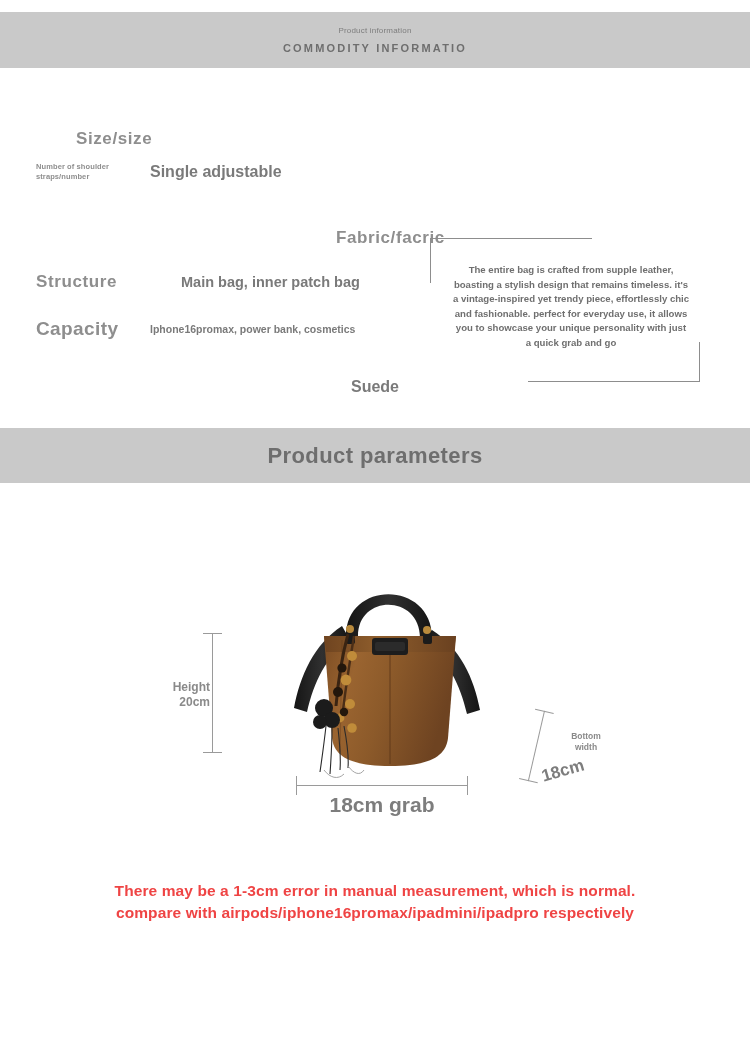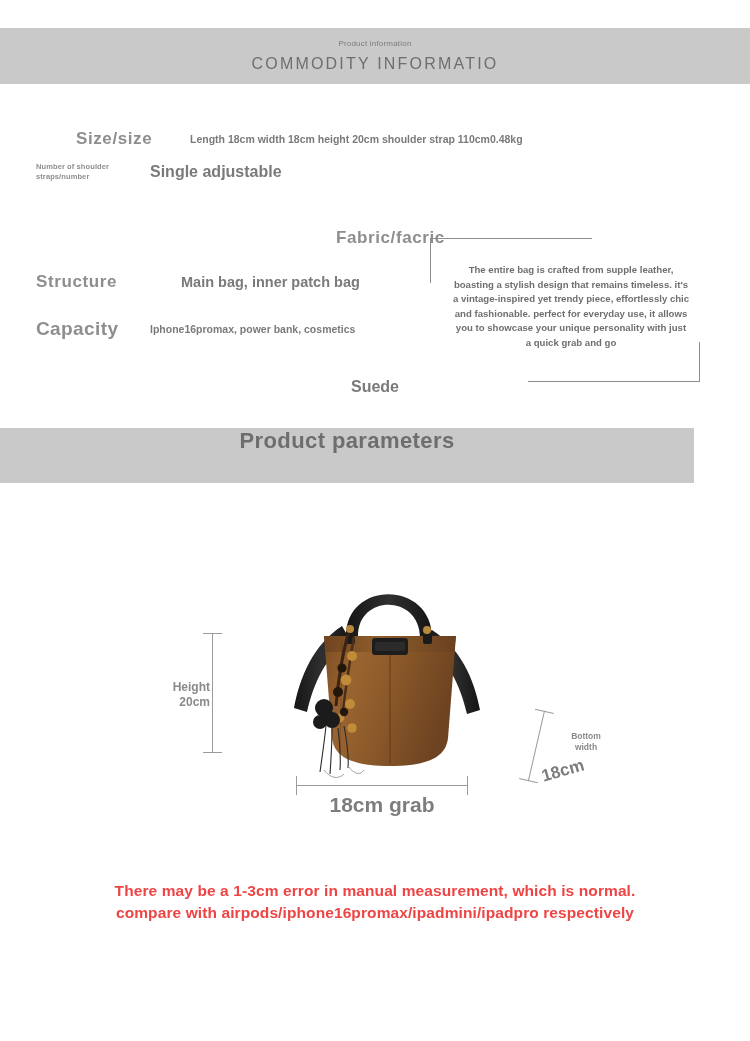--- a/index.html
+++ b/index.html
@@ -16,38 +16,38 @@
     position: relative;
     width: 750px;
     height: 1041px;
     background: #ffffff;
   }
 
   
   .banner-top {
     position: absolute;
     left: 0;
-    top: 28px;
+    top: 12px;
     width: 750px;
     height: 56px;
     background: #c9c9c9;
     display: flex;
     flex-direction: column;
     align-items: center;
     justify-content: center;
   }
   .banner-top-sub {
     font-size: 8px;
     color: #7d7d7d;
     letter-spacing: 0.2px;
     margin-bottom: 7px;
   }
   .banner-top-main {
-    font-size: 16px;
-    font-weight: normal;
+    font-size: 11px;
+    font-weight: bold;
     color: #6e6e6e;
     letter-spacing: 2.2px;
   }
 
   
   .spec-table {
     position: absolute;
     left: 0;
     top: 100px;
     width: 750px;
@@ -117,24 +117,25 @@
     font-weight: bold;
     line-height: 1.52;
     color: #6f6f6f;
   }
 
   
   .banner-params {
     position: absolute;
     left: 0;
     top: 428px;
-    width: 694px;
+    width: 750px;
     height: 55px;
     background: #c9c9c9;
     display: flex;
+    align-items: center;
     justify-content: center;
   }
   .banner-params-text {
     font-size: 22px;
     font-weight: bold;
     color: #6e6e6e;
     letter-spacing: 0.4px;
   }
 
   
@@ -292,21 +293,20 @@
 
   <div class="banner-top">
     <div class="banner-top-sub">Product information</div>
     <div class="banner-top-main">COMMODITY INFORMATIO</div>
   </div>
 
   <div class="spec-table">
 
     <div class="spec-row r0">
       <div class="spec-label lbl-lg">Size/size</div>
-      <div class="spec-value val-sm">Length 18cm width 18cm height 20cm shoulder strap 110cm0.48kg</div>
     </div>
 
     <div class="spec-row r1">
       <div class="spec-label lbl-sm">Number of shoulder straps/number</div>
       <div class="spec-value val-lg">Single adjustable</div>
     </div>
 
     <div class="spec-row r2">
       <div class="spec-label lbl-lg">Fabric/facric</div>
       <div class="spec-value val-lg">Suede</div>

